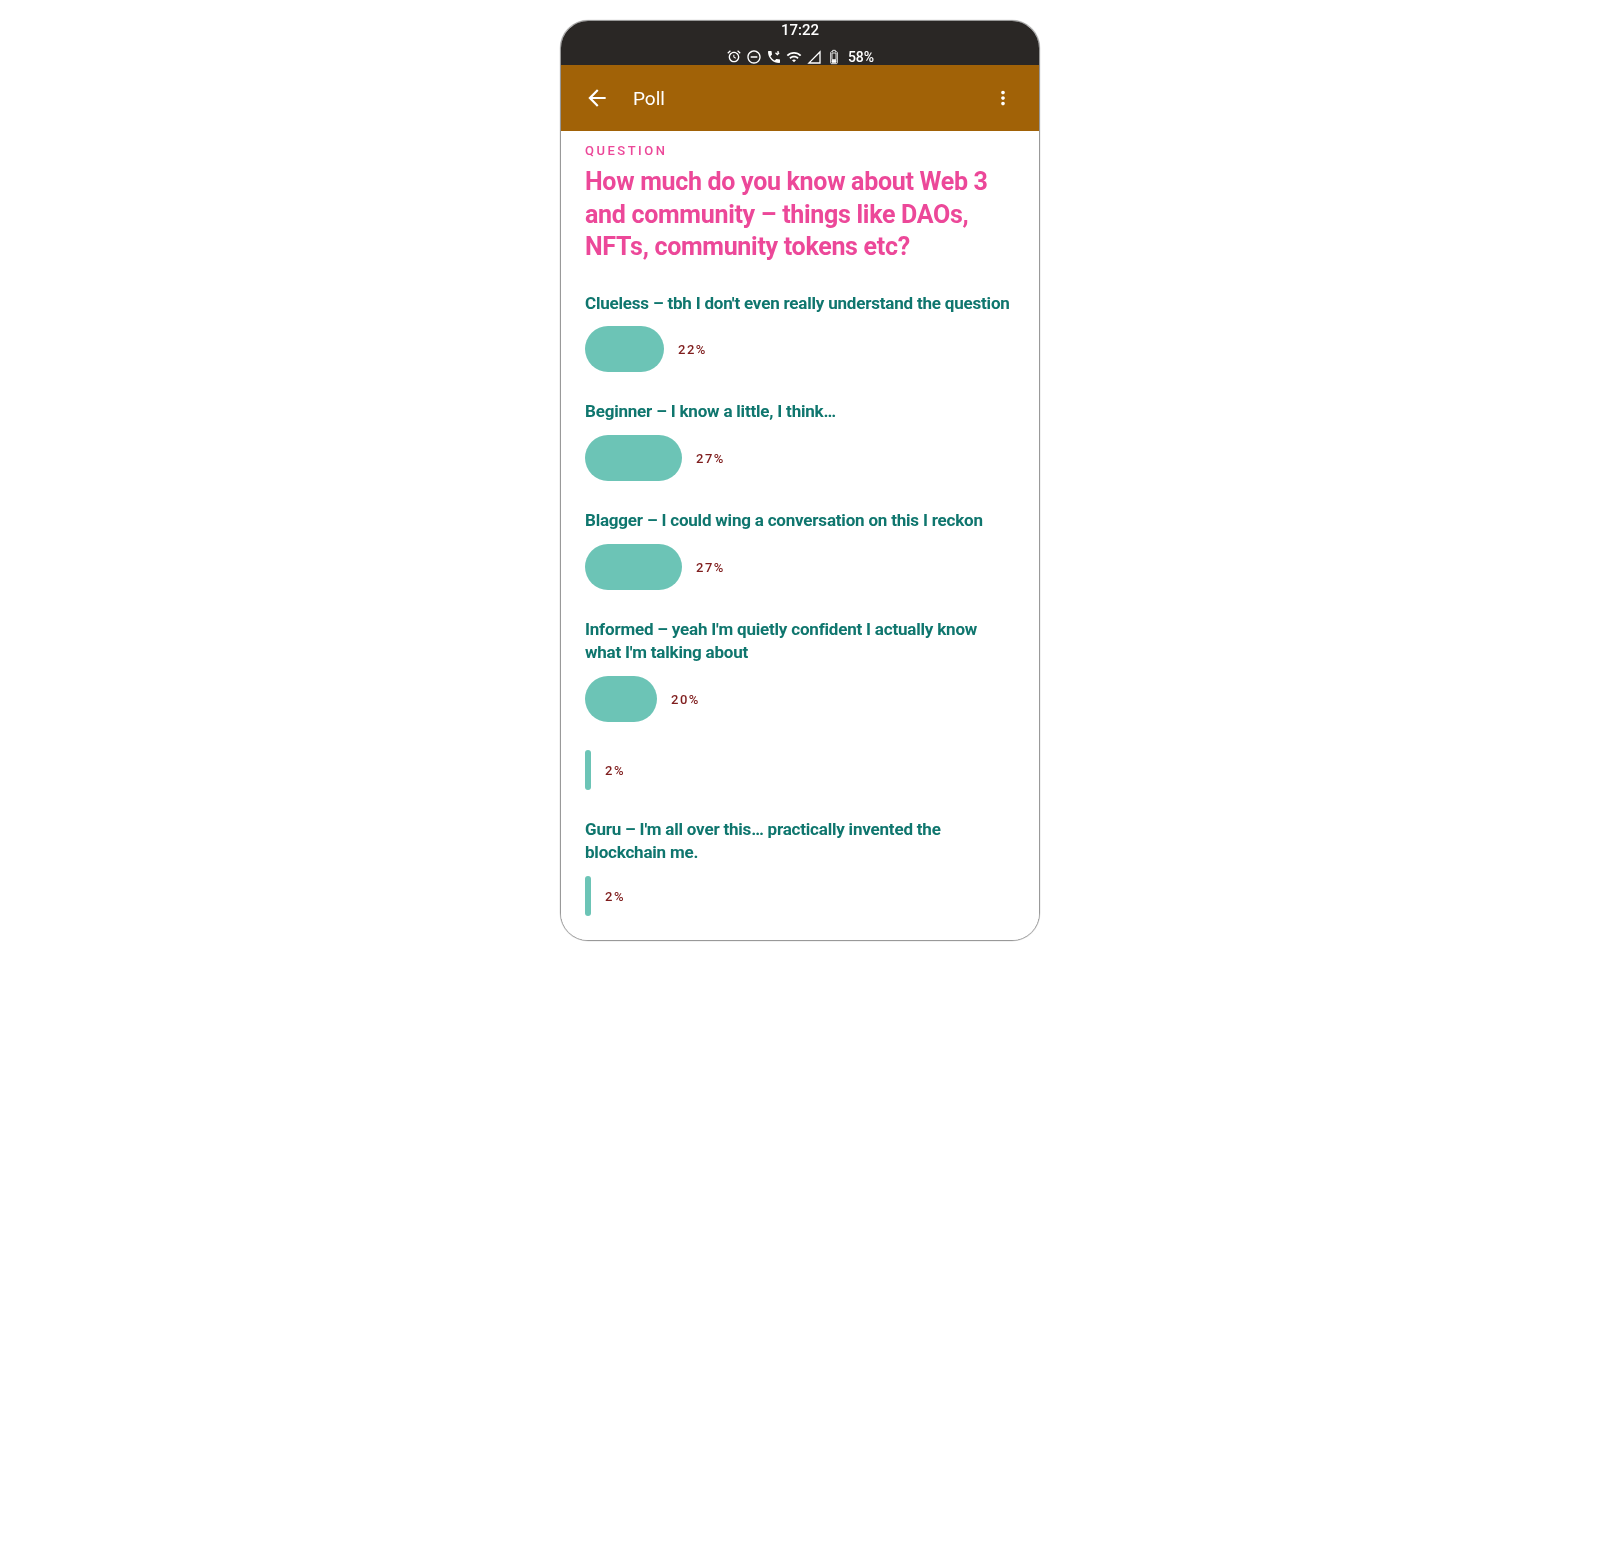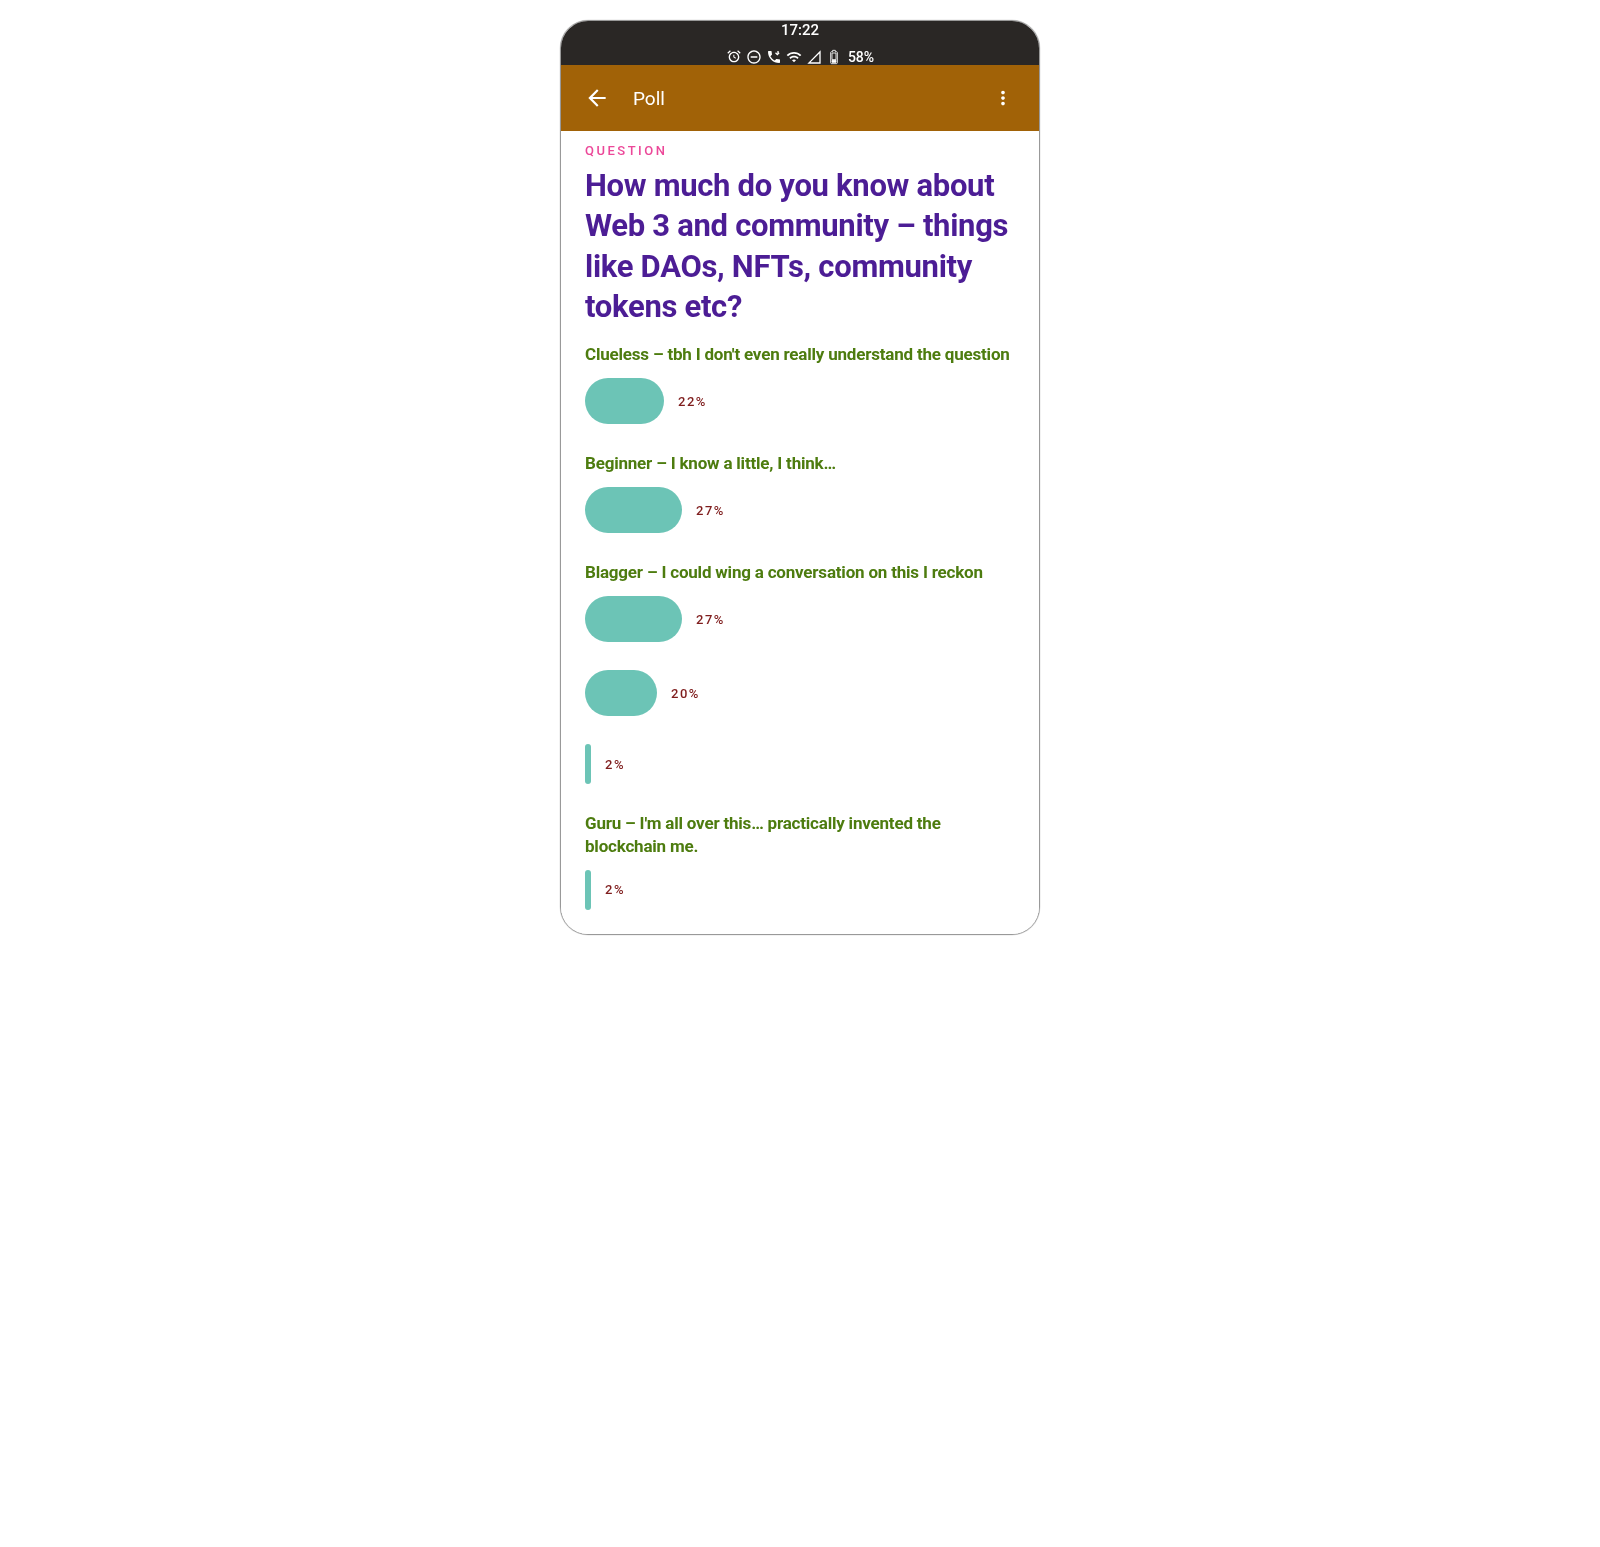--- a/index.html
+++ b/index.html
@@ -97,34 +97,34 @@
       padding: 12px 24px 24px 24px;
     }
     .question-label {
       font-size: 13px;
       letter-spacing: 2.5px;
       color: #ec4899;
       font-weight: 500;
       margin-bottom: 8px;
     }
     .question-text {
-      font-size: 31px;
+      font-size: 25px;
       line-height: 1.3;
       font-weight: 700;
-      color: #4c1d95;
-      margin-bottom: 16px;
+      color: #ec4899;
+      margin-bottom: 28px;
       letter-spacing: -0.3px;
     }
     .option {
       margin-bottom: 28px;
     }
     .option-label {
       font-size: 17px;
       font-weight: 700;
-      color: #4d7c0f;
+      color: #0f766e;
       line-height: 1.35;
       margin-bottom: 12px;
       letter-spacing: -0.2px;
     }
     .bar-row {
       display: flex;
       align-items: center;
       gap: 14px;
     }
     .bar-fill {
@@ -211,20 +211,21 @@
 
     <div class="option">
       <div class="option-label" data-bind="options.2.label">Blagger – I could wing a conversation on this I reckon</div>
       <div class="bar-row">
         <div class="bar-fill" style="width: 97px;"></div>
         <span class="percent" data-bind="options.2.percent">27%</span>
       </div>
     </div>
 
     <div class="option">
+      <div class="option-label" data-bind="options.3.label">Informed – yeah I'm quietly confident I actually know what I'm talking about</div>
       <div class="bar-row">
         <div class="bar-fill" style="width: 72px;"></div>
         <span class="percent" data-bind="options.3.percent">20%</span>
       </div>
     </div>
 
     <div class="option">
       <div class="bar-row">
         <div class="bar-fill tiny"></div>
         <span class="percent" data-bind="options.4.percent">2%</span>

